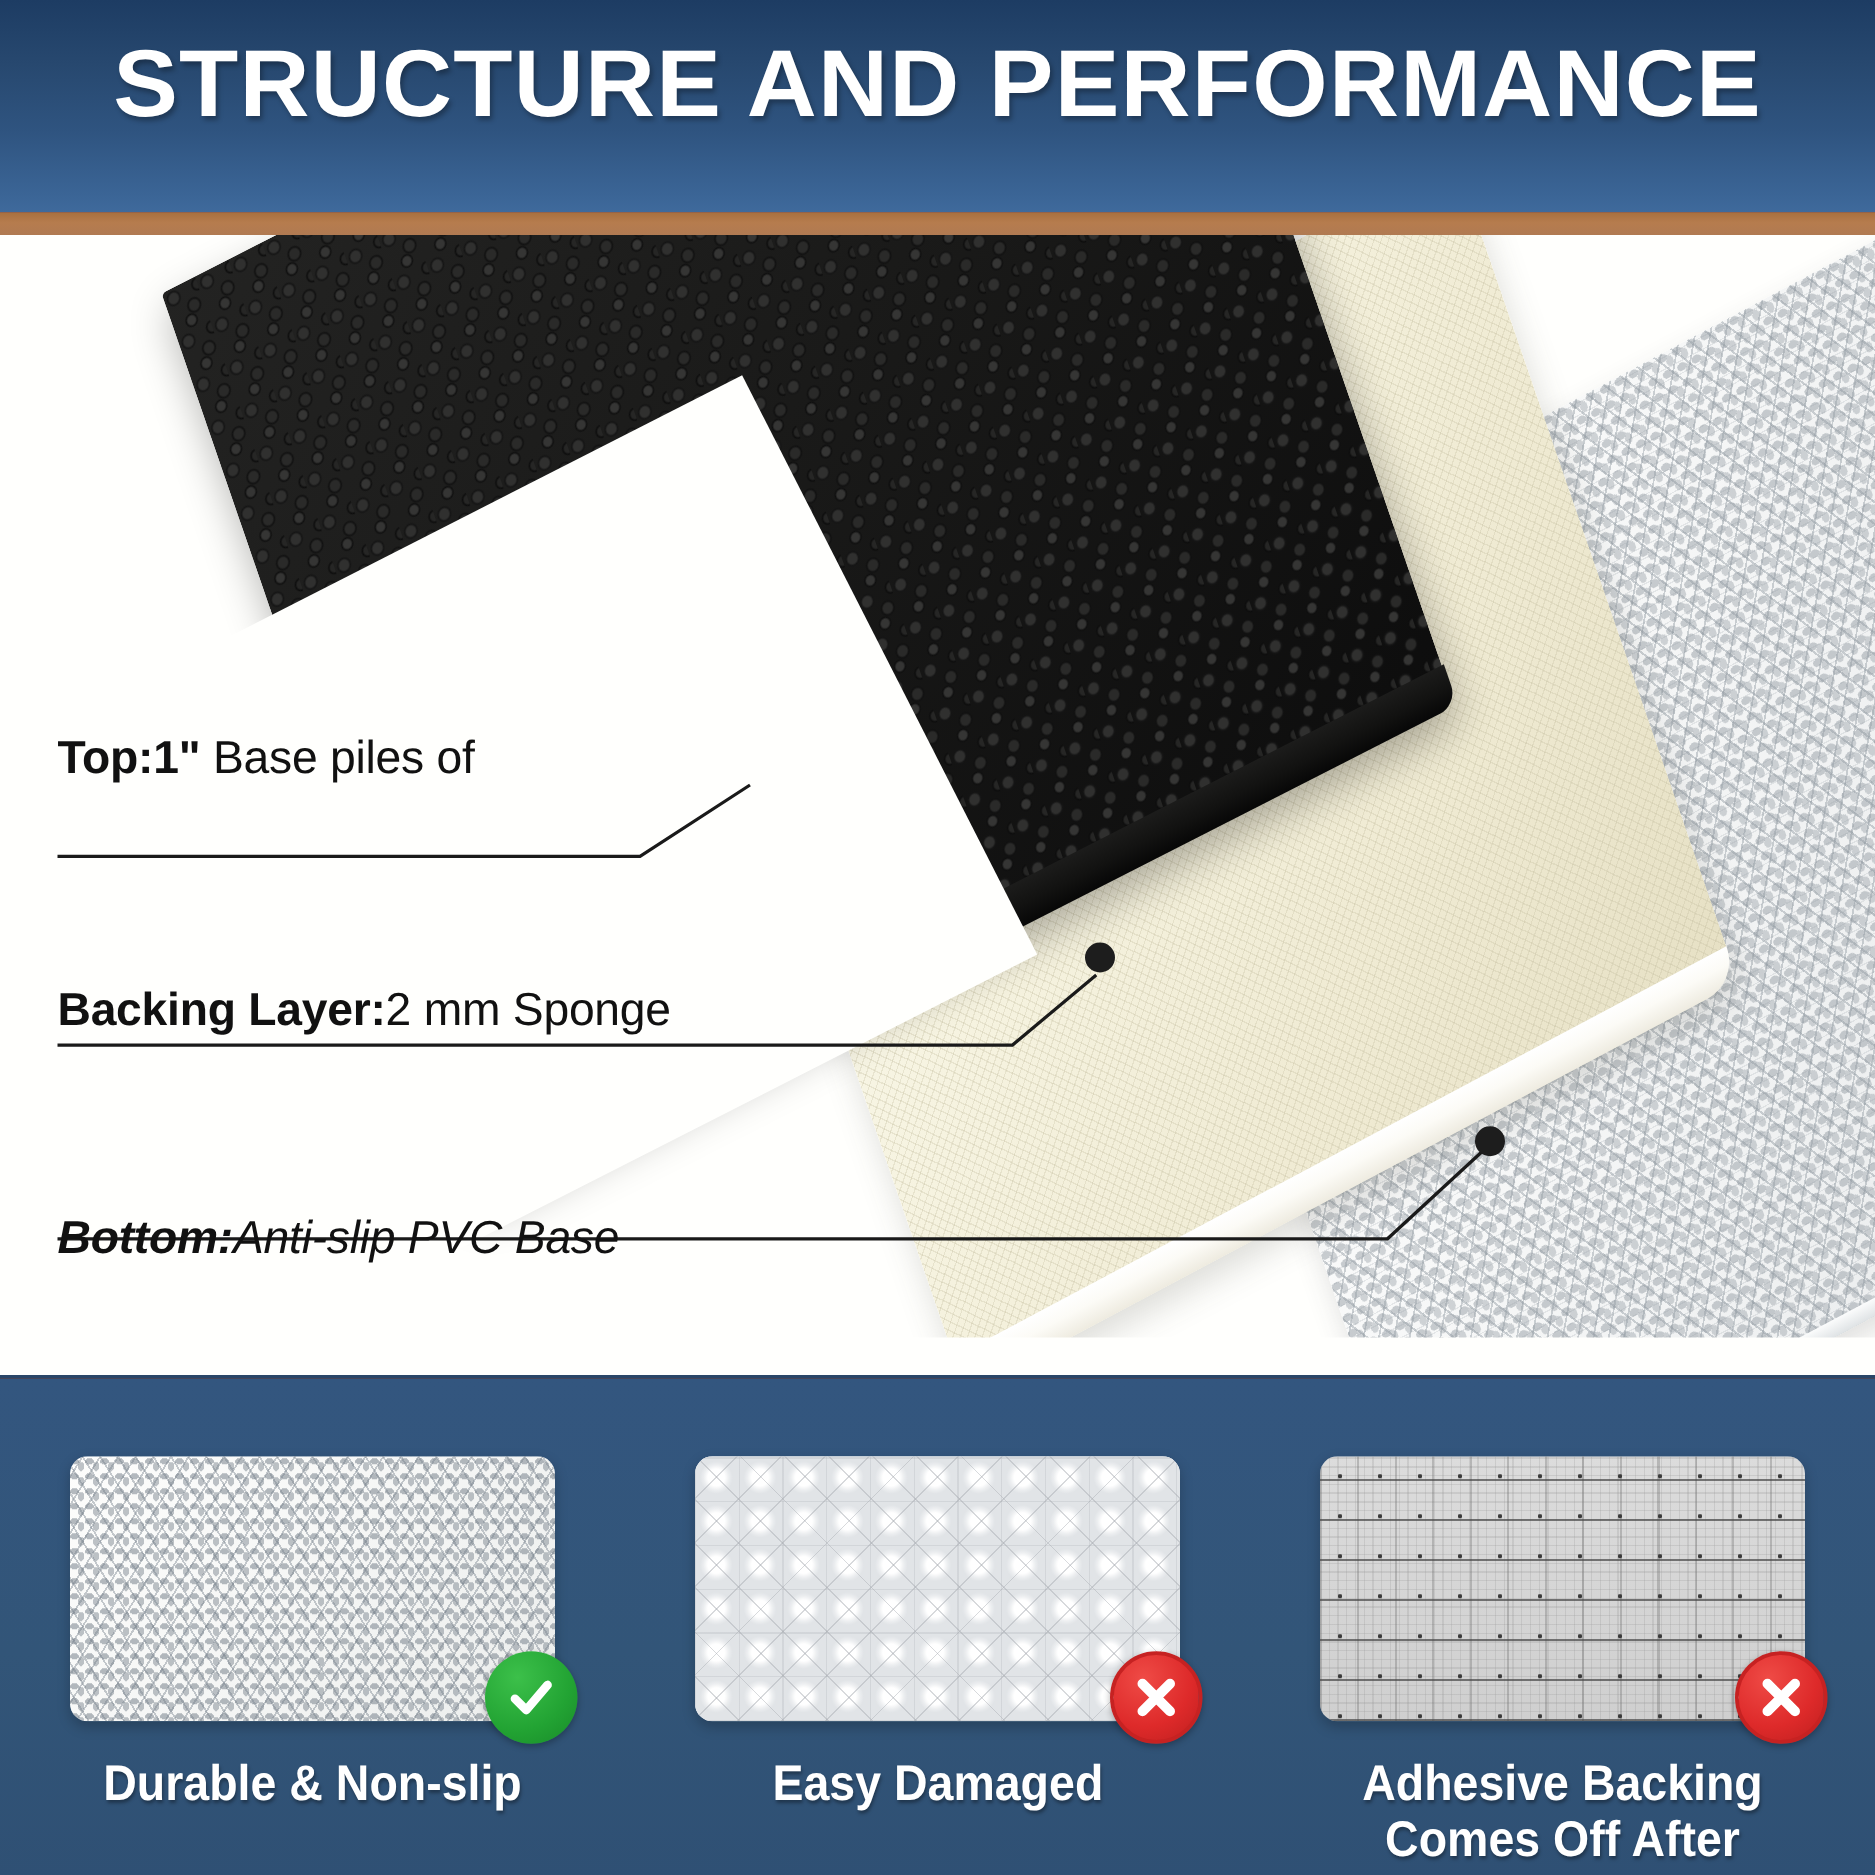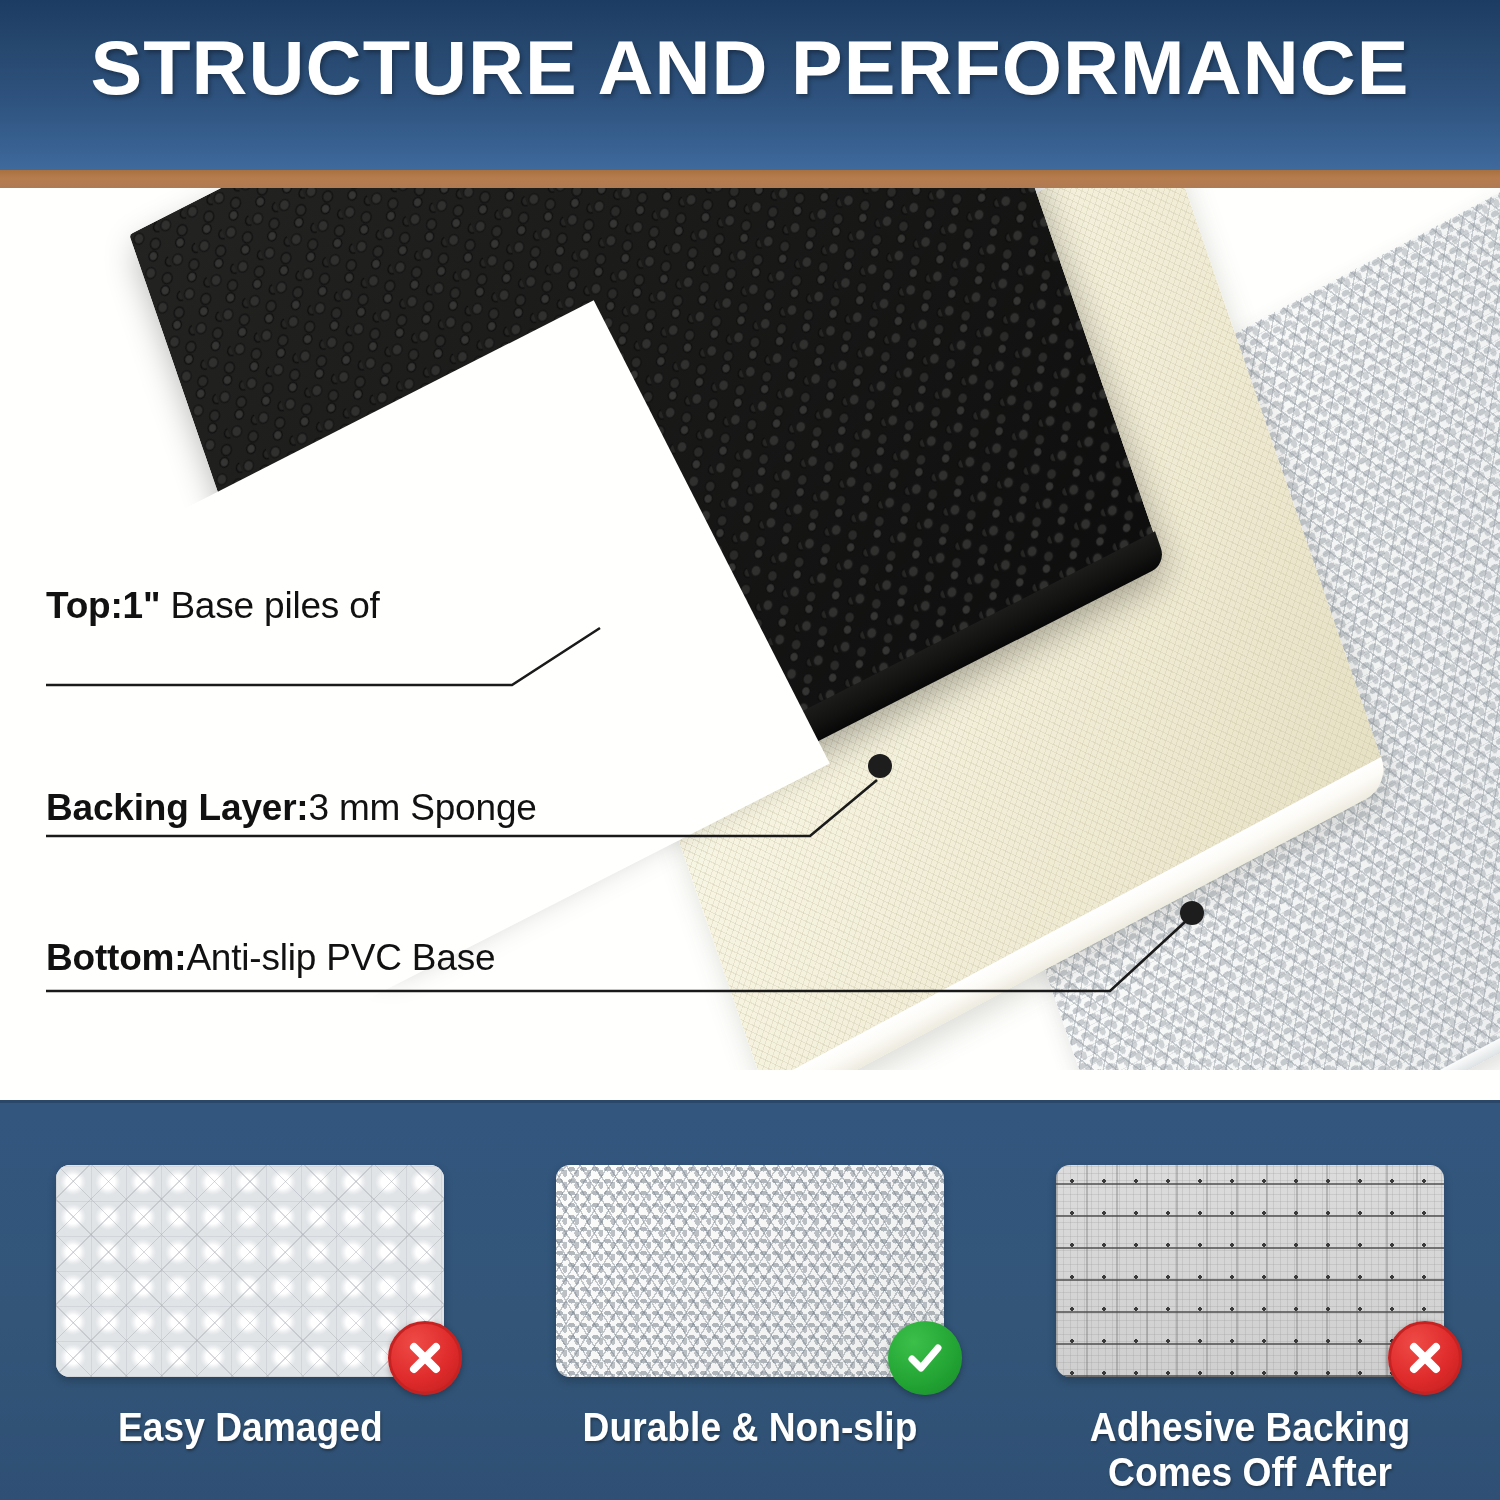--- a/index.html
+++ b/index.html
@@ -162,21 +162,21 @@
     color: #111111;
     font-family: "Liberation Sans", sans-serif;
     font-size: 37px;
     line-height: 1.18;
     white-space: pre;
     letter-spacing: -0.2px;
   }
   .callout-text b { font-weight: bold; }
   .co-top   { left: 46px; top: 396px; }
   .co-mid   { left: 46px; top: 598px; }
-  .co-bot   { left: 46px; top: 748px; }
+  .co-bot   { left: 46px; top: 780px; font-style: italic; }
   .co-top .line2 { display: block; margin-left: 140px; }
 
   .leader { position: absolute; left: 0; top: 0; width: 1500px; height: 912px; }
 
   
   .bottom-band {
     position: absolute;
     left: 0; top: 1100px;
     width: 1500px;
     height: 400px;
@@ -302,59 +302,59 @@
 
       <polyline points="46,648 810,648 877,592" fill="none" stroke="#1a1a1a" stroke-width="2.6"></polyline>
       <circle cx="880" cy="578" r="12" fill="#1d1d1d"></circle>
 
       <polyline points="46,803 1110,803 1186,733" fill="none" stroke="#1a1a1a" stroke-width="2.6"></polyline>
       <circle cx="1192" cy="725" r="12" fill="#1d1d1d"></circle>
     </svg>
 
     <div class="callout-text co-top"><b>Top:1"</b><span> Base piles of</span></div>
 
-    <div class="callout-text co-mid"><b>Backing Layer:</b><span>3 mm Sponge</span></div>
+    <div class="callout-text co-mid"><b>Backing Layer:</b><span>2 mm Sponge</span></div>
 
     <div class="callout-text co-bot"><b>Bottom:</b><span>Anti-slip PVC Base</span></div>
   </div>
 
   <div class="bottom-band">
     <div class="panels">
+
+      <div class="panel">
+        <div class="swatch">
+          <div class="swatch-inner">
+            <div class="tex-pvc"></div>
+          </div>
+          <div class="badge badge-ok">
+            <svg width="46" height="46" viewBox="0 0 46 46">
+              <path d="M10 24 L19 33 L36 13" fill="none" stroke="#ffffff" stroke-width="7" stroke-linecap="round" stroke-linejoin="round"></path>
+            </svg>
+          </div>
+        </div>
+        <div class="panel-caption">Durable &amp; Non-slip</div>
+      </div>
 
       <div class="panel">
         <div class="swatch">
           <div class="swatch-inner">
             <div class="tex-emboss"></div>
           </div>
           <div class="badge badge-no">
             <svg width="42" height="42" viewBox="0 0 42 42">
               <path d="M10 10 L32 32 M32 10 L10 32" fill="none" stroke="#ffffff" stroke-width="8" stroke-linecap="round"></path>
             </svg>
           </div>
         </div>
         <div class="panel-caption">Easy Damaged</div>
       </div>
 
       <div class="panel">
         <div class="swatch">
           <div class="swatch-inner">
-            <div class="tex-pvc"></div>
-          </div>
-          <div class="badge badge-ok">
-            <svg width="46" height="46" viewBox="0 0 46 46">
-              <path d="M10 24 L19 33 L36 13" fill="none" stroke="#ffffff" stroke-width="7" stroke-linecap="round" stroke-linejoin="round"></path>
-            </svg>
-          </div>
-        </div>
-        <div class="panel-caption">Durable &amp; Non-slip</div>
-      </div>
-
-      <div class="panel">
-        <div class="swatch">
-          <div class="swatch-inner">
             <div class="tex-grid"></div>
           </div>
           <div class="badge badge-no">
             <svg width="42" height="42" viewBox="0 0 42 42">
               <path d="M10 10 L32 32 M32 10 L10 32" fill="none" stroke="#ffffff" stroke-width="8" stroke-linecap="round"></path>
             </svg>
           </div>
         </div>
         <div class="panel-caption">Adhesive Backing
 Comes Off After Washing</div>

